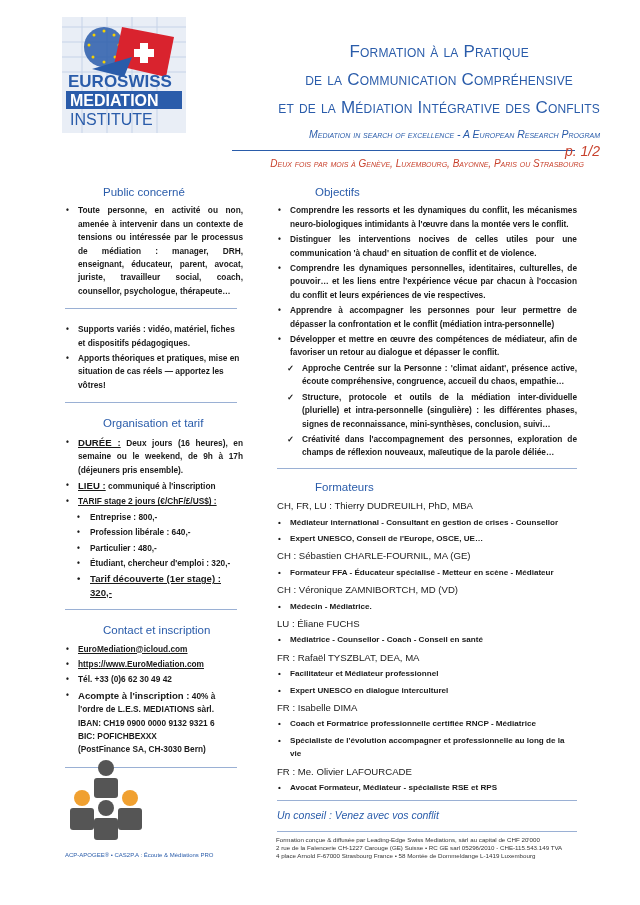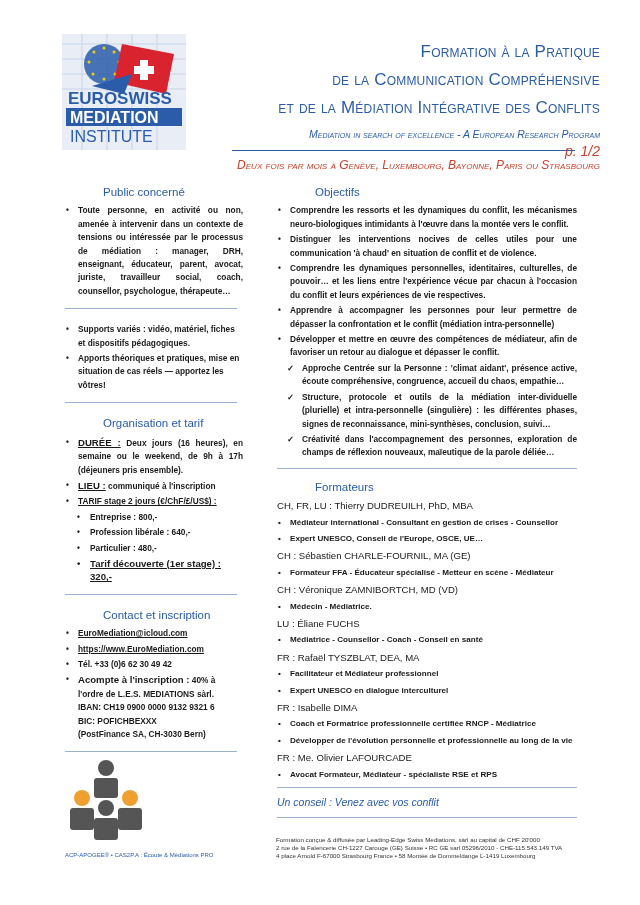--- a/index.html
+++ b/index.html
@@ -1,26 +1,26 @@
 <!DOCTYPE html>
 <html><head>
 <meta charset="utf-8">
 <style>
   html, body { margin:0; padding:0; background:#ffffff; }
   body { width:640px; height:905px; position:relative; overflow:hidden;
          font-family:"Liberation Sans", sans-serif; color:#1a1a1a; }
 
   
-  .logo { position:absolute; left:62px; top:34px; width:148px; height:116px; }
+  .logo { position:absolute; left:62px; top:17px; width:148px; height:116px; }
   .title-block { position:absolute; right:40px; top:38px; text-align:right; }
-  .title-line { font-size:17px; color:#2a5caa; line-height:28px; font-variant:small-caps; letter-spacing:0.2px; }
+  .title-line { font-size:17px; color:#2a5caa; line-height:28px; font-variant:small-caps; letter-spacing:0.2px;text-align:center; }
   .subtitle { position:absolute; right:40px; top:128px; font-size:10.5px; color:#2a5caa; font-style:italic; font-variant:small-caps; }
   .page-rule { position:absolute; left:232px; right:65px; top:150px; border-top:1px solid #2a5caa; }
   .page-num { position:absolute; right:40px; top:143px; font-size:14px; color:#c8412c; font-style:italic; }
-  .locations { position:absolute; right:40px; top:158px; font-size:12px; color:#c8412c; font-style:italic; font-variant:small-caps; }
+  .locations { position:absolute; right:56px; top:158px; font-size:10px; color:#c8412c; font-style:italic; font-variant:small-caps; }
 
   
   .left-col { position:absolute; left:65px; top:186px; width:178px; font-size:8.3px; line-height:13.4px; }
   .right-col { position:absolute; left:277px; top:186px; width:300px; font-size:8.3px; line-height:13.4px; }
   h2 { font-size:11.5px; color:#2a5caa; font-weight:normal; margin:0 0 5px 0;padding-left:38px; }
   ul { margin:0; padding:0; list-style:none; }
   li { position:relative; padding-left:13px; margin-bottom:2px;font-weight:bold; }
   li::before { content:"•"; position:absolute; left:1px; top:0; }
   .justify { text-align:justify; }
   .sep { border-top:1px solid #9ab0d4; margin:10px 0 14px 0; width:172px; }
@@ -104,20 +104,21 @@
   <div class="sep"></div>
 
   <h2>Organisation et tarif</h2>
   <ul>
     <li class="justify"><span class="u bigger">DURÉE :</span><span> Deux jours (16 heures), en semaine ou le weekend, de 9h à 17h (déjeuners pris ensemble).</span></li>
     <li><span class="u bigger">LIEU :</span><span> communiqué à l'inscription</span></li>
     <li><span class="u">TARIF stage 2 jours (€/ChF/£/US$) :</span></li>
     <li class="sub">Entreprise : 800,-</li>
     <li class="sub">Profession libérale : 640,-</li>
     <li class="sub">Particulier : 480,-</li>
+    <li class="sub">Étudiant, chercheur d'emploi : 320,-</li>
     <li class="sub u bigger">Tarif découverte (1er stage) : 320,-</li>
   </ul>
   <div class="sep"></div>
 
   <h2>Contact et inscription</h2>
   <ul>
     <li><span class="u">EuroMediation@icloud.com</span></li>
     <li><span class="u">https://www.EuroMediation.com</span></li>
     <li>Tél. +33 (0)6 62 30 49 42</li>
     <li>
@@ -188,21 +189,21 @@
     <div class="trainer-head">FR : Rafaël TYSZBLAT, DEA, MA</div>
     <ul>
         <li class="trainer-item">Facilitateur et Médiateur professionnel</li>
         <li class="trainer-item">Expert UNESCO en dialogue interculturel</li>
       </ul>
   </div>
   <div>
     <div class="trainer-head">FR : Isabelle DIMA</div>
     <ul>
         <li class="trainer-item">Coach et Formatrice professionnelle certifiée RNCP - Médiatrice</li>
-        <li class="trainer-item">Développer de l'évolution personnelle et professionnelle au long de la vie</li>
+        <li class="trainer-item">Spécialiste de l'évolution accompagner et professionnelle au long de la vie</li>
       </ul>
   </div>
   <div>
     <div class="trainer-head">FR : Me. Olivier LAFOURCADE</div>
     <ul>
         <li class="trainer-item">Avocat Formateur, Médiateur - spécialiste RSE et RPS</li>
       </ul>
   </div>
   <div class="sep-right" style="margin:6px 0 8px 0"></div>
   <div class="advice">Un conseil : Venez avec vos conflit</div>

